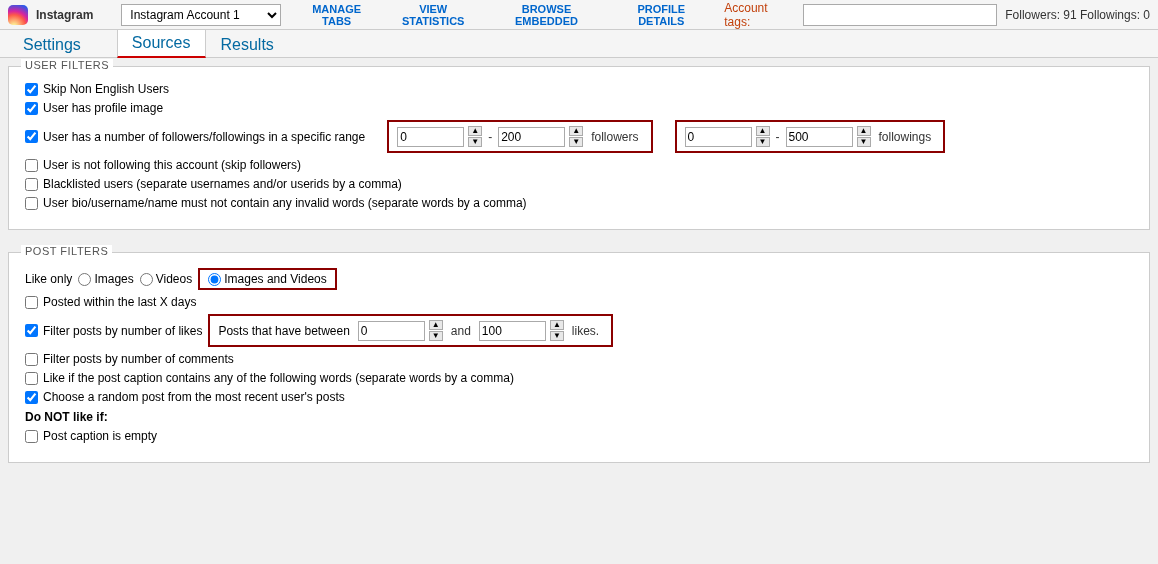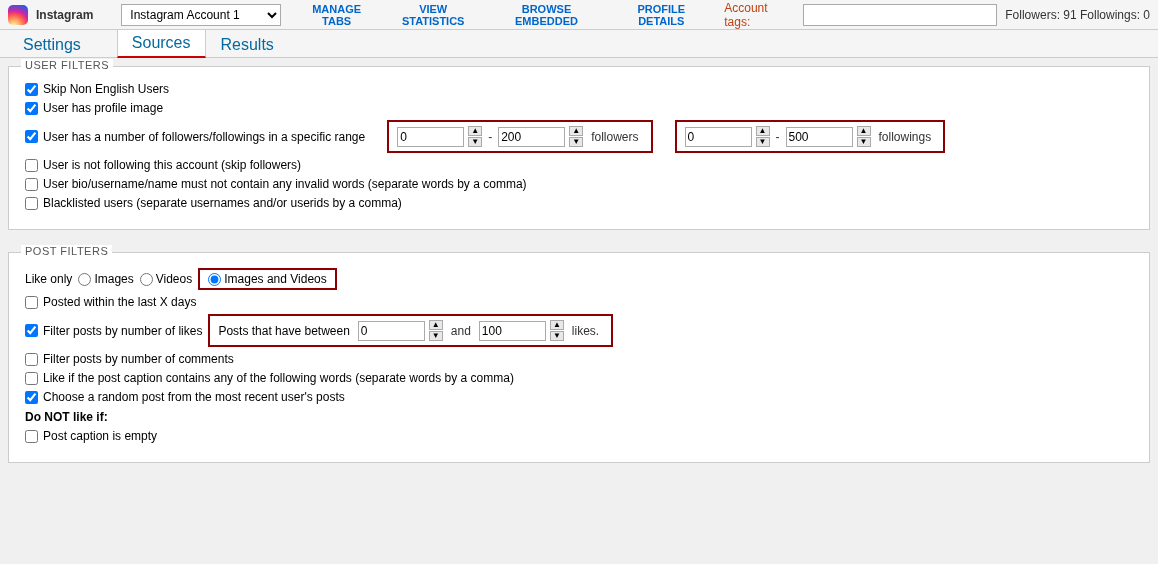--- a/index.html
+++ b/index.html
@@ -292,28 +292,28 @@
     <div class="filter-row">
       <label>
         <input type="checkbox" style="">
         <span>User is not following this account (skip followers)</span>
       </label>
     </div>
 
     <div class="filter-row">
       <label>
         <input type="checkbox" style="">
+        <span>Blacklisted users (separate usernames and/or userids by a comma)</span>
+      </label>
+    </div>
+
+    <div class="filter-row">
+      <label>
+        <input type="checkbox" style="">
         <span>User bio/username/name must not contain any invalid words (separate words by a comma)</span>
-      </label>
-    </div>
-
-    <div class="filter-row">
-      <label>
-        <input type="checkbox" style="">
-        <span>Blacklisted users (separate usernames and/or userids by a comma)</span>
       </label>
     </div>
   </div>
 
   <div class="section-box">
     <span class="section-title">POST FILTERS</span>
 
     <div class="like-only-row">
       <span>Like only</span>
       <label style="display:flex;align-items:center;gap:3px;">

